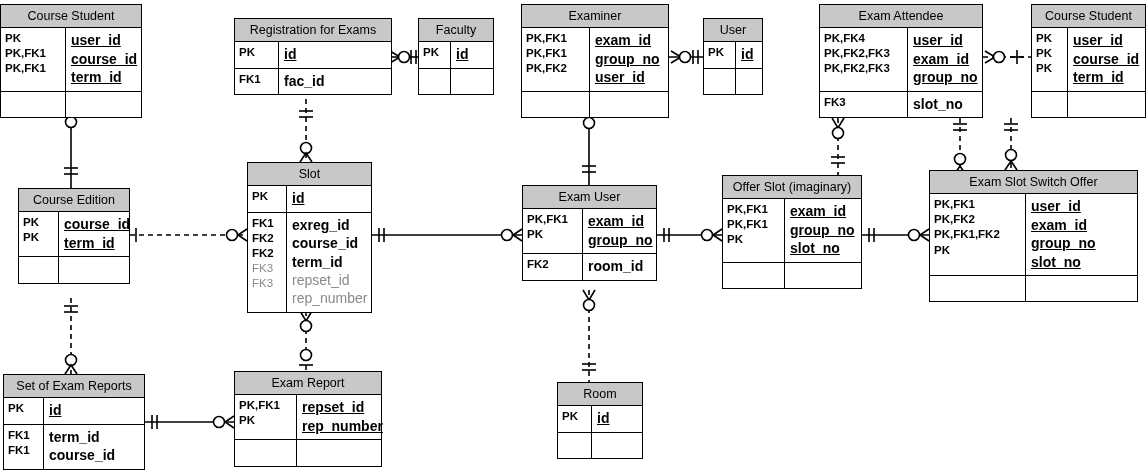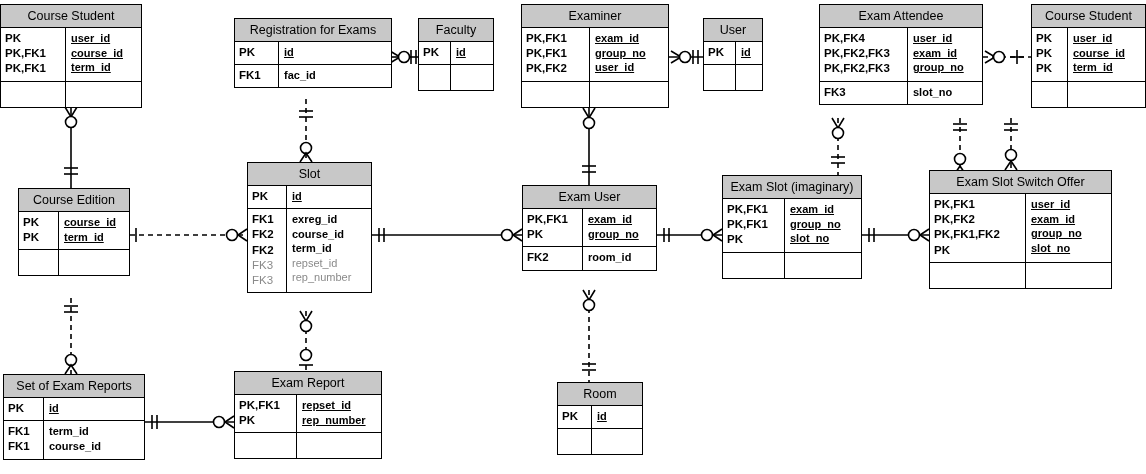--- a/index.html
+++ b/index.html
@@ -57,21 +57,21 @@
     padding: 3px 0 4px 4px;
     font-size: 11.5px;
     font-weight: bold;
     line-height: 1.32;
     white-space: nowrap;
     color: #000;
   }
   .col-attr {
     box-sizing: border-box;
     padding: 3px 4px 4px 5px;
-    font-size: 11px;
+    font-size: 14px;
     font-weight: bold;
     line-height: 1.32;
     white-space: nowrap;
     color: #000;
     flex: 1 1 auto;
   }
   .row-line { display: block; }
   .row-line.pk { text-decoration: underline; }
   .row-line.dim { color: #8a8a8a; font-weight: normal; }
   .empty-sec { min-height: 26px; }
@@ -412,39 +412,39 @@
         <div class="ent-section">
           <div class="col-key" style="width: 60px; flex: 0 0 60px;">
             <span class="row-line">FK2</span>
           </div>
           <div class="col-attr">
             <span class="row-line">room_id</span>
           </div>
         </div>
       </div>
       <div class="entity" style="left: 722px; top: 175px; width: 140px;">
-        <div class="ent-title">Exam Slot (imaginary)</div>
+        <div class="ent-title">Offer Slot (imaginary)</div>
         <div class="ent-section">
           <div class="col-key" style="width: 62px; flex: 0 0 62px;">
             <span class="row-line">PK,FK1</span>
             <span class="row-line">PK,FK1</span>
             <span class="row-line">PK</span>
           </div>
           <div class="col-attr">
             <span class="row-line pk">exam_id</span>
             <span class="row-line pk">group_no</span>
             <span class="row-line pk">slot_no</span>
           </div>
         </div>
         <div class="ent-section empty-sec">
           <div class="col-key" style="width: 62px; flex: 0 0 62px;">&nbsp;</div>
           <div class="col-attr">&nbsp;</div>
         </div>
       </div>
-      <div class="entity" style="left: 929px; top: 170px; width: 183px;">
+      <div class="entity" style="left: 929px; top: 170px; width: 209px;">
         <div class="ent-title">Exam Slot Switch Offer</div>
         <div class="ent-section">
           <div class="col-key" style="width: 96px; flex: 0 0 96px;">
             <span class="row-line">PK,FK1</span>
             <span class="row-line">PK,FK2</span>
             <span class="row-line">PK,FK1,FK2</span>
             <span class="row-line">PK</span>
           </div>
           <div class="col-attr">
             <span class="row-line pk">user_id</span>

